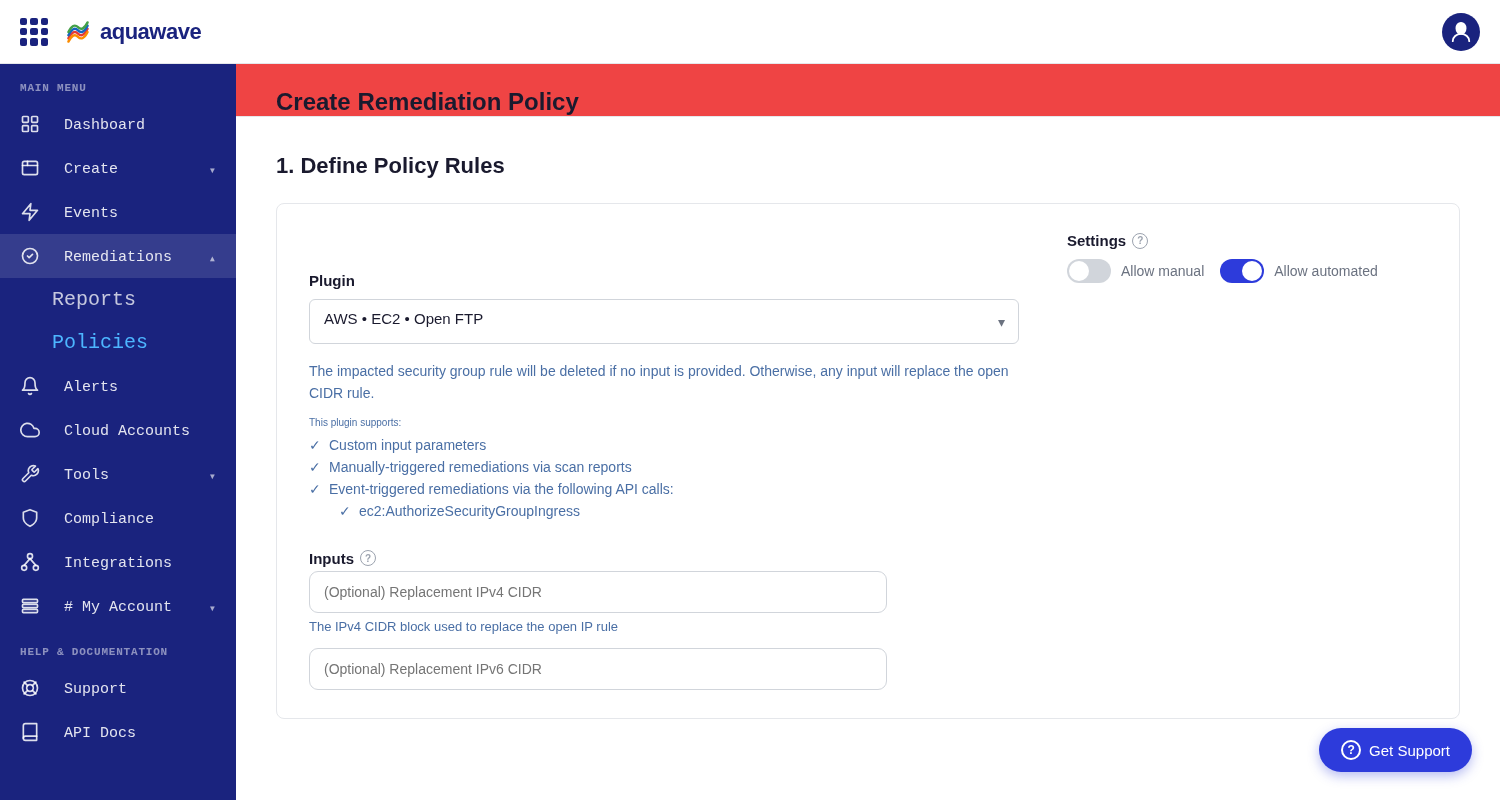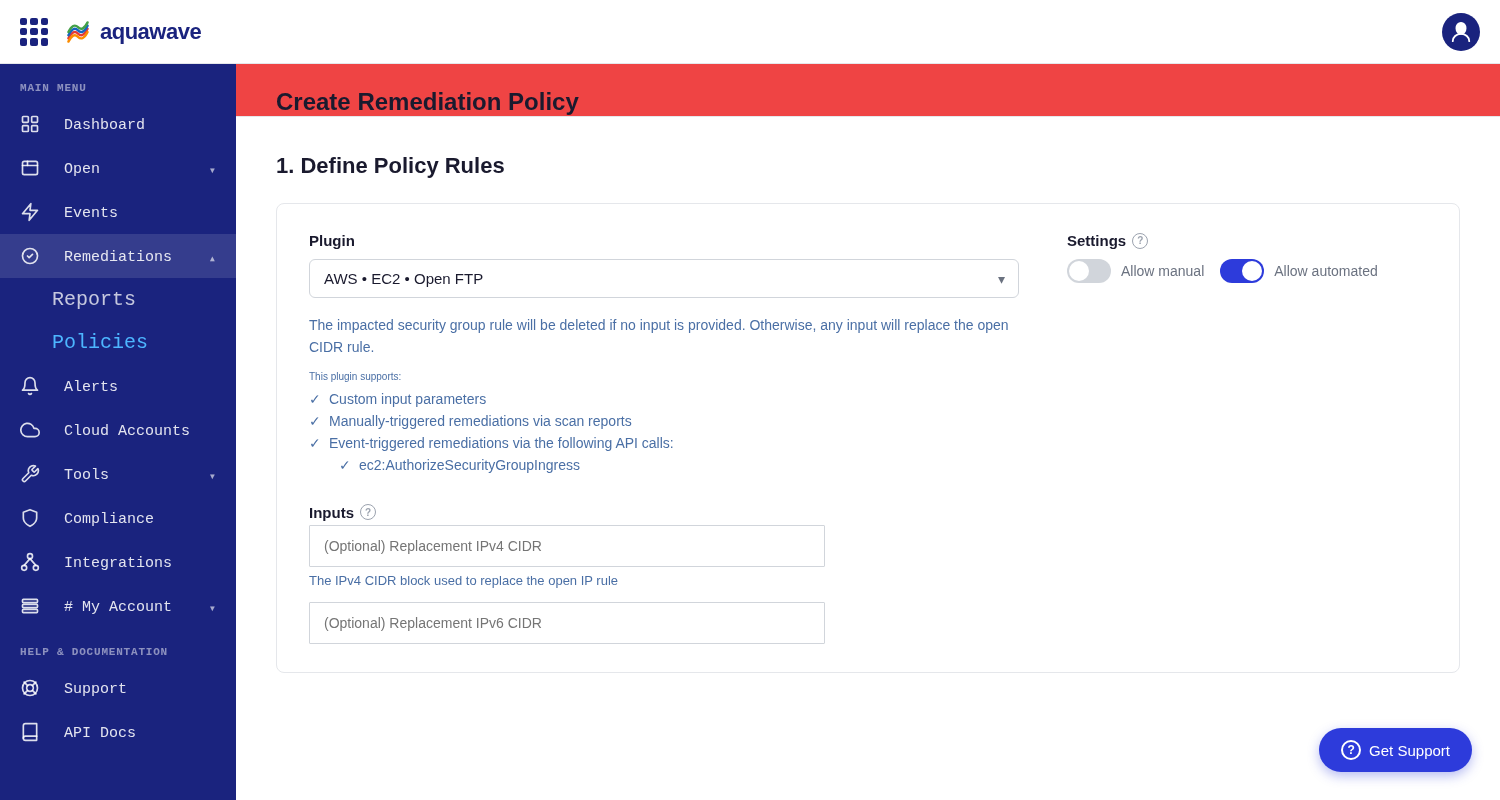--- a/index.html
+++ b/index.html
@@ -98,21 +98,21 @@
     }
 
     .policy-card {
       background: #fff;
       border: 1px solid #e5e7eb;
       border-radius: 8px;
       padding: 28px 32px;
     }
 
     .two-col { display: flex; gap: 48px; align-items: flex-start; }
-    .col-plugin { flex: 1; }
+    .col-plugin { flex: 1; margin-top: 40px; }
     .col-settings { min-width: 360px; }
 
     .field-label {
       font-size: 15px;
       font-weight: 600;
       color: #1a1a2e;
       margin-bottom: 10px;
       display: flex;
       align-items: center;
       gap: 6px;
@@ -121,21 +121,21 @@
       width: 16px; height: 16px;
       border: 1.5px solid #9ca3af;
       border-radius: 50%;
       display: inline-flex; align-items: center; justify-content: center;
       font-size: 10px; color: #9ca3af; cursor: pointer; font-weight: 700;
     }
 
     .plugin-select-wrapper { position: relative; }
     .plugin-select {
       width: 100%;
-      padding: 10px 40px 10px 14px;
+      padding: 10px 40px 16px 14px;
       font-size: 15px;
       border: 1.5px solid #d1d5db;
       border-radius: 6px;
       appearance: none;
       background: #fff;
       color: #1a1a2e;
       cursor: pointer;
     }
     .select-chevron {
       position: absolute;
@@ -202,25 +202,25 @@
       transition: left 0.2s;
     }
     .toggle.off .toggle-thumb { left: 2px; }
     .toggle.on .toggle-thumb { left: 22px; }
     .toggle-label { font-size: 14px; color: #6b7280; }
 
     
     .inputs-section { margin-top: 28px; }
     .inputs-label { font-size: 15px; font-weight: 600; color: #1a1a2e; margin-bottom: 4px; display: flex; align-items: center; gap: 6px; }
     .text-input {
-      width: 516px;
+      width: 578px;
       padding: 12px 14px;
       font-size: 14px;
       border: 1.5px solid #d1d5db;
-      border-radius: 1px;
+      border-radius: 9px;
       color: #9ca3af;
       background: #fff;
       outline: none;
     }
     .input-hint { font-size: 13px; color: #4a6fa5; margin-top: 6px; margin-bottom: 14px; }
 
     
     .get-support-btn {
       position: fixed;
       bottom: 28px;
@@ -302,21 +302,21 @@
     </div>
 
     <div class="sidebar-item">
       <div class="item-icon">
         <svg class="svg-icon" viewBox="0 0 24 24">
             <rect x="3" y="4" width="18" height="16" rx="2"></rect>
             <line x1="3" y1="9" x2="21" y2="9"></line>
             <line x1="9" y1="4" x2="9" y2="9"></line>
           </svg>
       </div>
-      <span>Open</span>
+      <span>Create</span>
       <span class="chevron">▾</span>
     </div>
 
     <div class="sidebar-item">
       <div class="item-icon">
         <svg class="svg-icon" viewBox="0 0 24 24">
             <polygon points="13,2 3,14 12,14 11,22 21,10 12,10"></polygon>
           </svg>
       </div>
       <span>Events</span>

